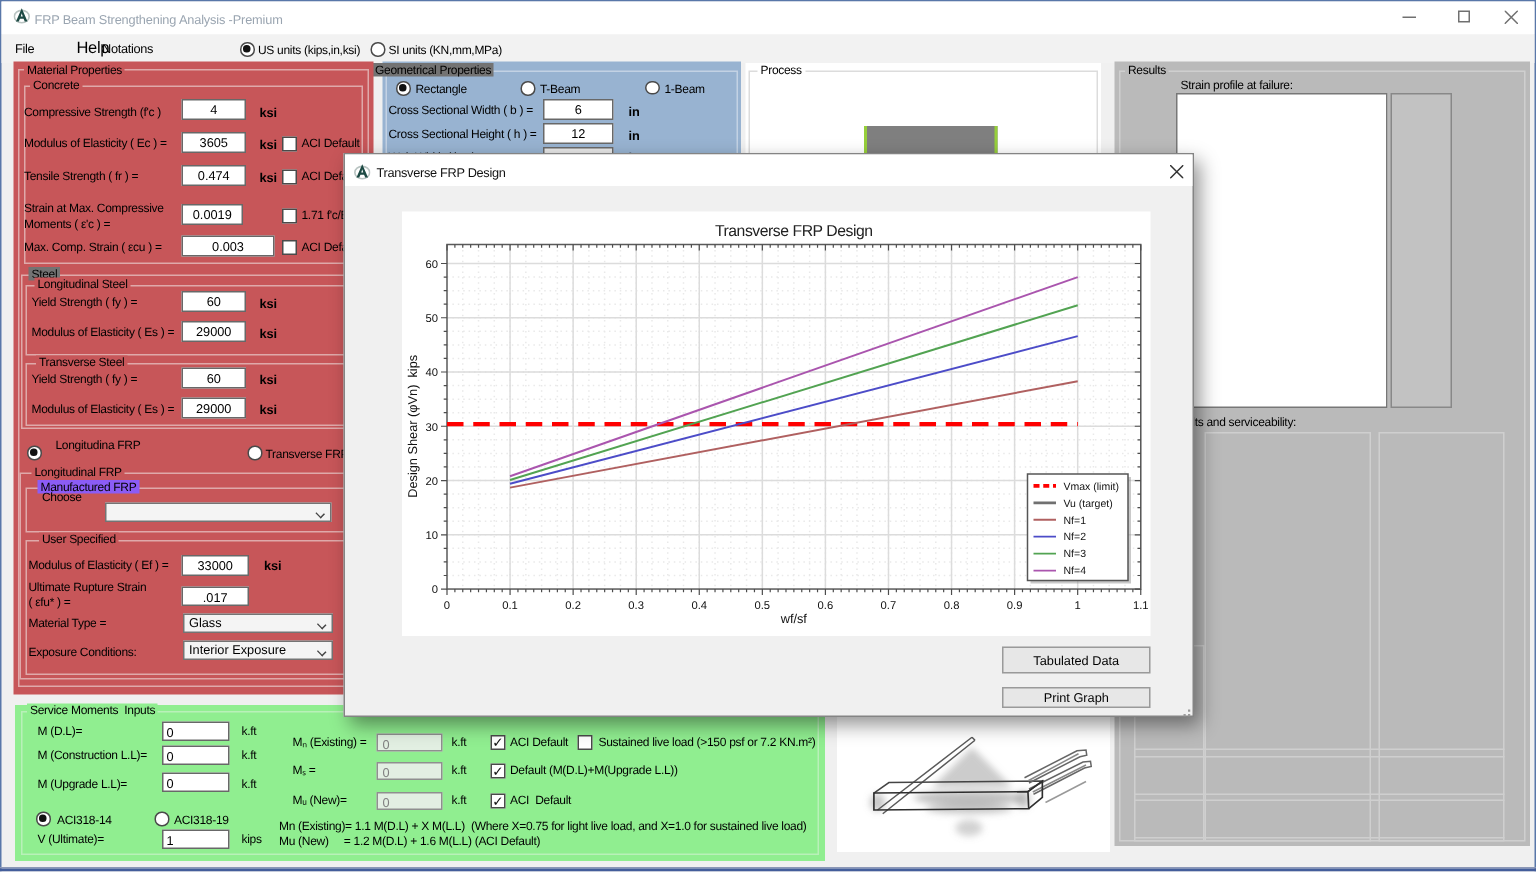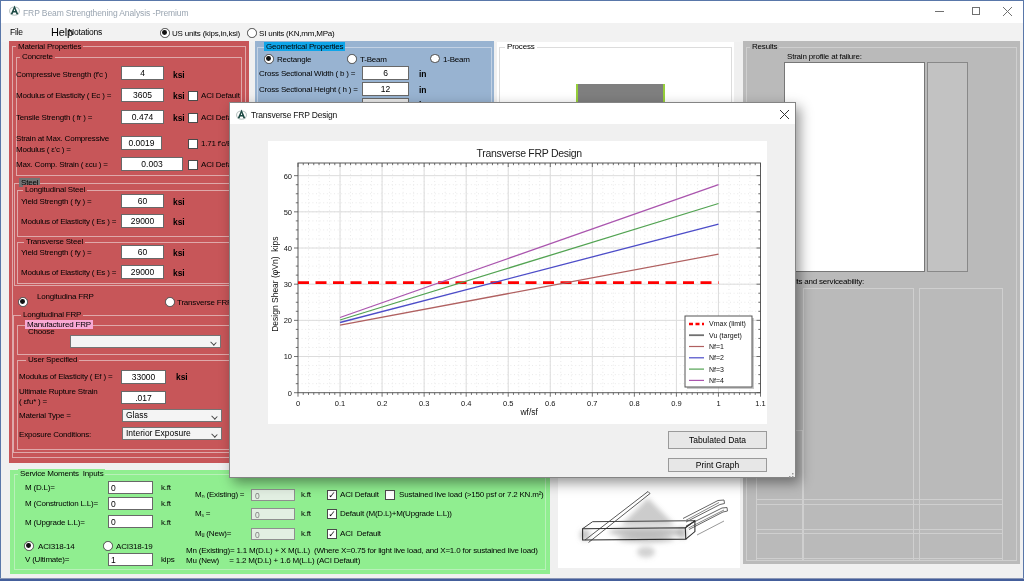--- a/index.html
+++ b/index.html
@@ -51,21 +51,21 @@
 <div class="a" style="left:756px;top:430px;width:47px;height:131px;border:1px solid #cfcfcf;"></div>
 <div class="a" style="left:803px;top:288px;width:111px;height:273px;border:1px solid #cfcfcf;"></div>
 <div class="a" style="left:919px;top:288px;width:84px;height:273px;border:1px solid #cfcfcf;"></div>
 <div class="a" style="left:756px;top:499px;width:247px;height:1px;background:#cfcfcf;"></div>
 <div class="a" style="left:756px;top:504px;width:247px;height:1px;background:#cfcfcf;"></div>
 <div class="a" style="left:756px;top:529px;width:247px;height:1px;background:#cfcfcf;"></div>
 <div class="a" style="left:756px;top:533px;width:247px;height:1px;background:#cfcfcf;"></div>
 <div class="a" style="left:756px;top:558px;width:247px;height:1px;background:#cfcfcf;"></div>
 <div class="a" style="left:255px;top:41px;width:239px;height:430px;background:#98b3d1;"></div>
 <div class="a" style="left:257px;top:47px;width:235px;height:420px;border:1px solid #c3d2e4;"></div>
-<div class="lb" style="left:264px;top:42px;background:#0ea5e9;padding:0 2px;">Geometrical Properties</div>
+<div class="lb" style="left:248px;top:42px;background:#737373;padding:0 2px;">Geometrical Properties</div>
 <div class="rd rdon" style="left:264px;top:54px;"></div>
 <div class="lb" style="left:277px;top:55px;">Rectangle</div>
 <div class="rd" style="left:347px;top:54px;"></div>
 <div class="lb" style="left:360px;top:55px;">T-Beam</div>
 <div class="rd" style="left:430px;top:53.5px;"></div>
 <div class="lb" style="left:443px;top:55px;">1-Beam</div>
 <div class="lb" style="left:259px;top:69px;">Cross Sectional Width ( b ) =</div>
 <div class="inp" style="left:362px;top:66px;width:47px;height:14px;">6</div>
 <div class="unit" style="left:419px;top:69px;">in</div>
 <div class="lb" style="left:259px;top:85px;">Cross Sectional Height ( h ) =</div>
@@ -86,21 +86,21 @@
 <div class="inp" style="left:121px;top:88px;width:43px;height:14px;">3605</div>
 <div class="unit" style="left:173px;top:91px;">ksi</div>
 <div class="cb" style="left:188px;top:91px;"></div>
 <div class="lb" style="left:201px;top:91px;">ACI Default</div>
 <div class="lb" style="left:16px;top:113px;">Tensile Strength ( fr ) =</div>
 <div class="inp" style="left:121px;top:110px;width:43px;height:14px;">0.474</div>
 <div class="unit" style="left:173px;top:113px;">ksi</div>
 <div class="cb" style="left:188px;top:113px;"></div>
 <div class="lb" style="left:201px;top:113px;">ACI Default</div>
 <div class="lb" style="left:16px;top:134px;">Strain at Max. Compressive</div>
-<div class="lb" style="left:16px;top:145px;">Modulus ( ε'c ) =</div>
+<div class="lb" style="left:16px;top:145px;">Moments ( ε'c ) =</div>
 <div class="inp" style="left:121px;top:136px;width:41px;height:14px;">0.0019</div>
 <div class="cb" style="left:188px;top:139px;"></div>
 <div class="lb" style="left:201px;top:139px;">1.71 f'c/Ec</div>
 <div class="lb" style="left:16px;top:160px;">Max. Comp. Strain ( εcu ) =</div>
 <div class="inp" style="left:121px;top:157px;width:62px;height:14px;">0.003</div>
 <div class="cb" style="left:188px;top:160px;"></div>
 <div class="lb" style="left:201px;top:160px;">ACI Default</div>
 <div class="gb" style="left:14px;top:183px;width:230px;height:103px;"></div>
 <div class="lb" style="left:19px;top:178px;background:#737373;padding:0 2px;">Steel</div>
 <div class="gb" style="left:17px;top:190px;width:223px;height:47px;"></div>
@@ -119,21 +119,21 @@
 <div class="lb" style="left:21px;top:268px;">Modulus of Elasticity ( Es ) =</div>
 <div class="inp" style="left:121px;top:265px;width:43px;height:14px;">29000</div>
 <div class="unit" style="left:173px;top:268px;">ksi</div>
 <div class="rd rdon" style="left:18px;top:297px;"></div>
 <div class="lb" style="left:37px;top:292px;">Longitudina FRP</div>
 <div class="rd" style="left:165px;top:297px;"></div>
 <div class="lb" style="left:177px;top:298px;">Transverse FRP</div>
 <div class="gb" style="left:13px;top:315px;width:233px;height:138px;"></div>
 <div class="lb" style="left:21px;top:310px;background:#c75659;padding:0 2px;">Longitudinal FRP</div>
 <div class="gb" style="left:17px;top:325px;width:226px;height:30px;"></div>
-<div class="lb" style="left:25px;top:320px;background:#f9a8d4;padding:0 2px;">Manufactured FRP</div>
+<div class="lb" style="left:25px;top:320px;background:#8b5cf6;padding:0 2px;">Manufactured FRP</div>
 <div class="lb" style="left:28px;top:327px;">Choose</div>
 <div class="dd" style="left:70px;top:335px;width:151px;height:13px;"></div>
 <div class="gb" style="left:17px;top:360px;width:226px;height:90px;"></div>
 <div class="lb" style="left:26px;top:355px;background:#c75659;padding:0 2px;">User Specified</div>
 <div class="lb" style="left:19px;top:372px;">Modulus of Elasticity ( Ef ) =</div>
 <div class="inp" style="left:121px;top:370px;width:45px;height:14px;">33000</div>
 <div class="unit" style="left:176px;top:372px;">ksi</div>
 <div class="lb" style="left:19px;top:387px;">Ultimate Rupture Strain</div>
 <div class="lb" style="left:19px;top:397px;">( εfu* ) =</div>
 <div class="inp" style="left:121px;top:391px;width:45px;height:13px;">.017</div>

